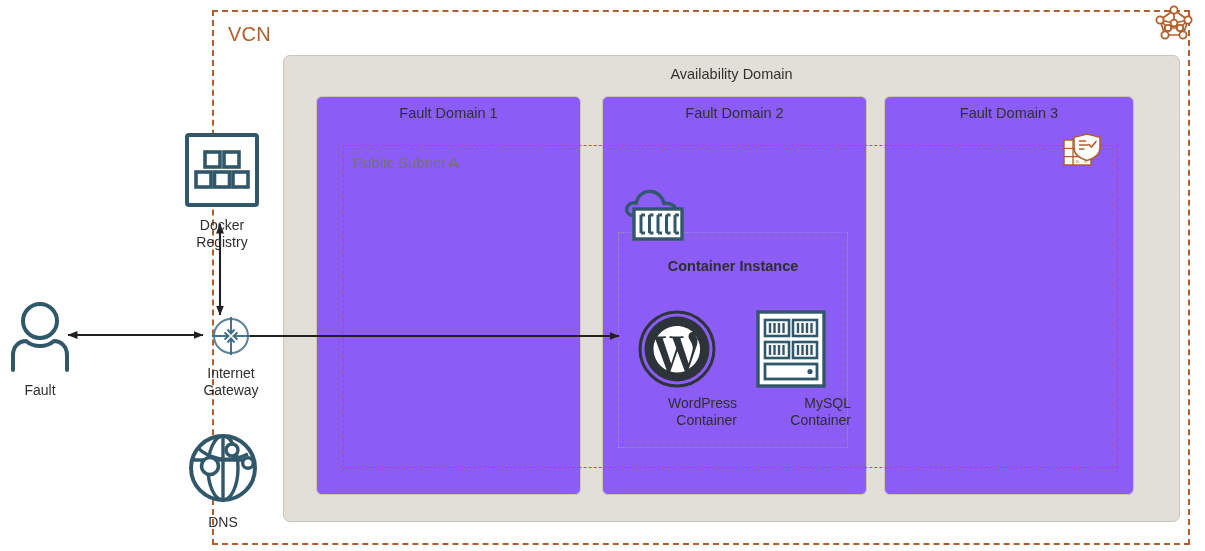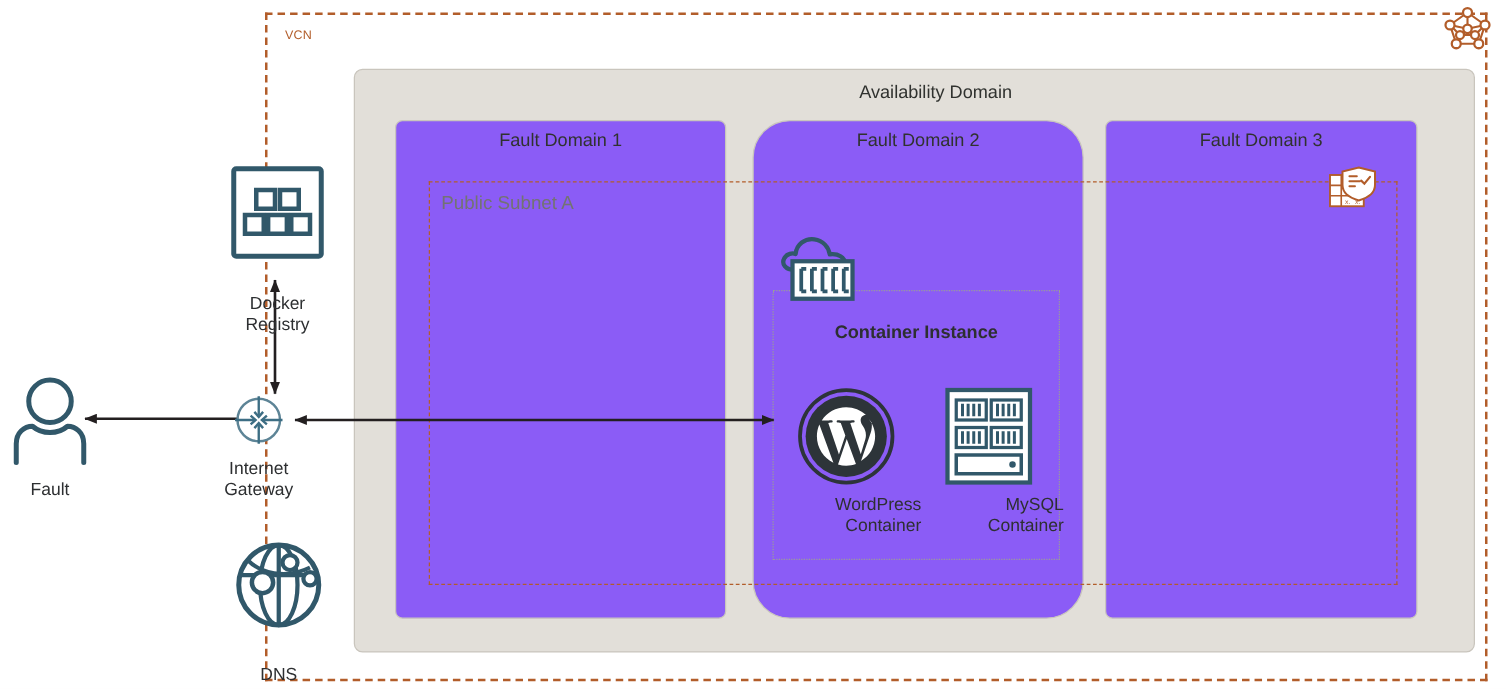--- a/index.html
+++ b/index.html
@@ -27,21 +27,21 @@
     width: 978px;
     height: 535px;
     border: 2px dashed #a0522d;
     border-color: #b25d2a;
     box-sizing: border-box;
   }
   #vcn-label {
     position: absolute;
     left: 228px;
     top: 23px;
-    font-size: 10px;
+    font-size: 20px;
     color: #b25d2a;
     font-weight: 400;
     letter-spacing: .2px;
   }
   #vcn-icon {
     position: absolute;
     left: 1152px;
     top: 2px;
     width: 44px;
     height: 42px;
@@ -60,36 +60,35 @@
     box-sizing: border-box;
   }
   #ad-title {
     position: absolute;
     left: 0;
     top: 10px;
     width: 100%;
     text-align: center;
     font-size: 14.5px;
     color: #30322f;
-    margin-left: 17px;
   }
 
   
   .fault-domain {
     position: absolute;
     top: 96px;
     width: 265px;
     height: 399px;
     background: #8b5cf6;
     border: 1px solid #c9c5bd;
     border-radius: 6px;
     box-sizing: border-box;
   }
   #fault-domain-1 { left: 316px; }
-  #fault-domain-2 { left: 602px; border-radius: 30px; }
+  #fault-domain-2 { left: 602px; }
   #fault-domain-3 { left: 884px; width: 250px; }
   .fd-title {
     position: absolute;
     left: 0;
     top: 8px;
     width: 100%;
     text-align: center;
     font-size: 14.5px;
     color: #30322f;
   }
@@ -175,25 +174,25 @@
 
   
   .node {
     position: absolute;
     text-align: center;
   }
   .node .caption {
     font-size: 14px;
     color: #2d2f31;
     line-height: 1.18;
-    margin-top: 20px;
+    margin-top: 4px;
   }
   #node-users          { left: 0px;   top: 298px; width: 80px; }
   #node-docker         { left: 173px; top: 131px; width: 98px; }
-  #node-gateway        { left: 168px; top: 313px; width: 78px; }
+  #node-gateway        { left: 192px; top: 313px; width: 78px; }
   #node-dns            { left: 180px; top: 432px; width: 86px; }
 
   #node-users .caption { margin-top: 6px; }
   #node-gateway .caption { margin-top: 2px; }
 
   
   #connectors {
     position: absolute;
     left: 0; top: 0;
     width: 1205px;

